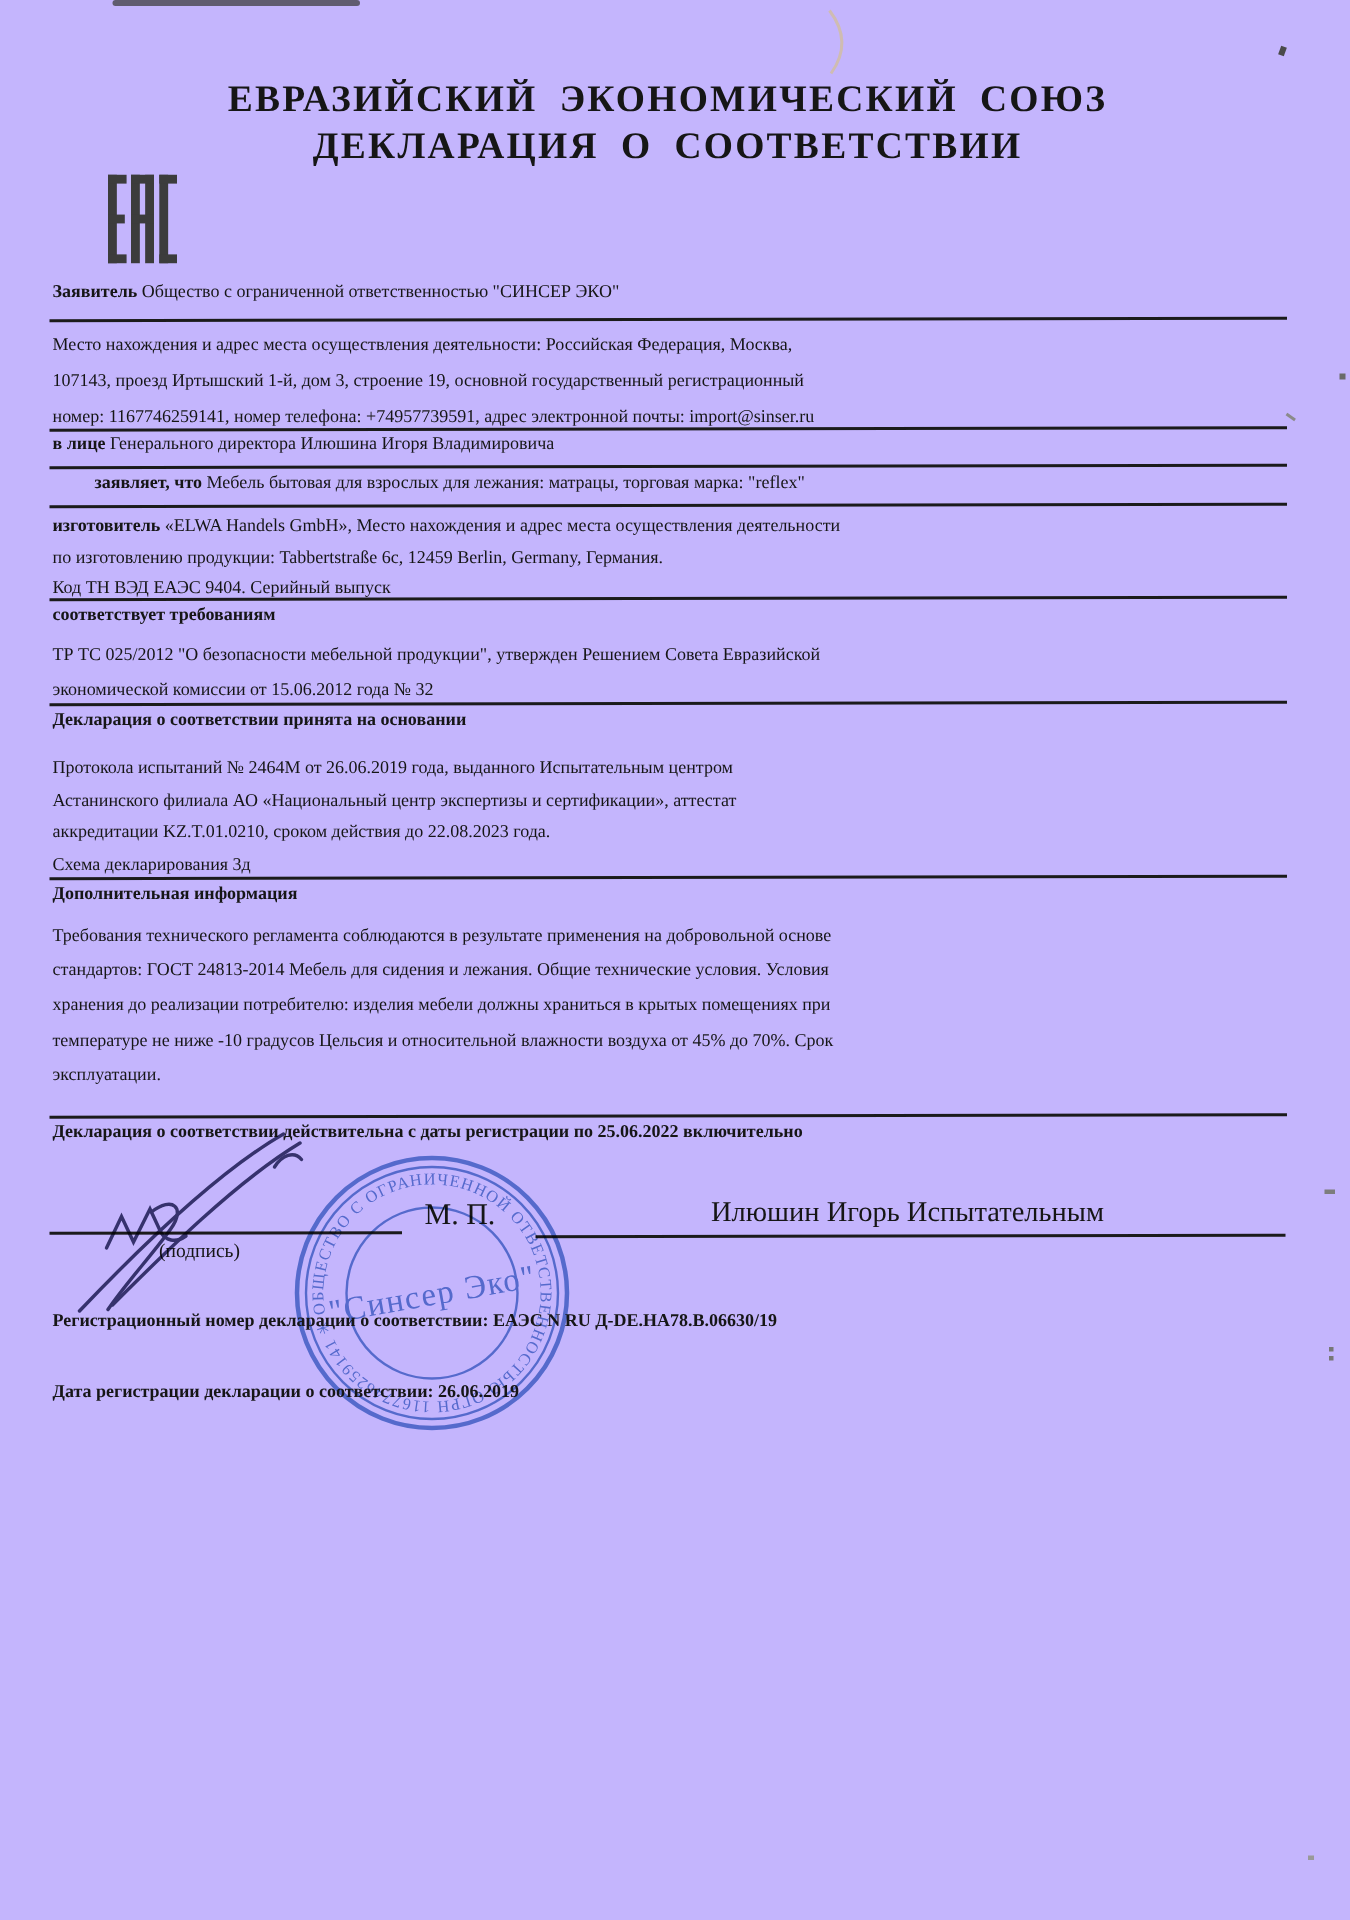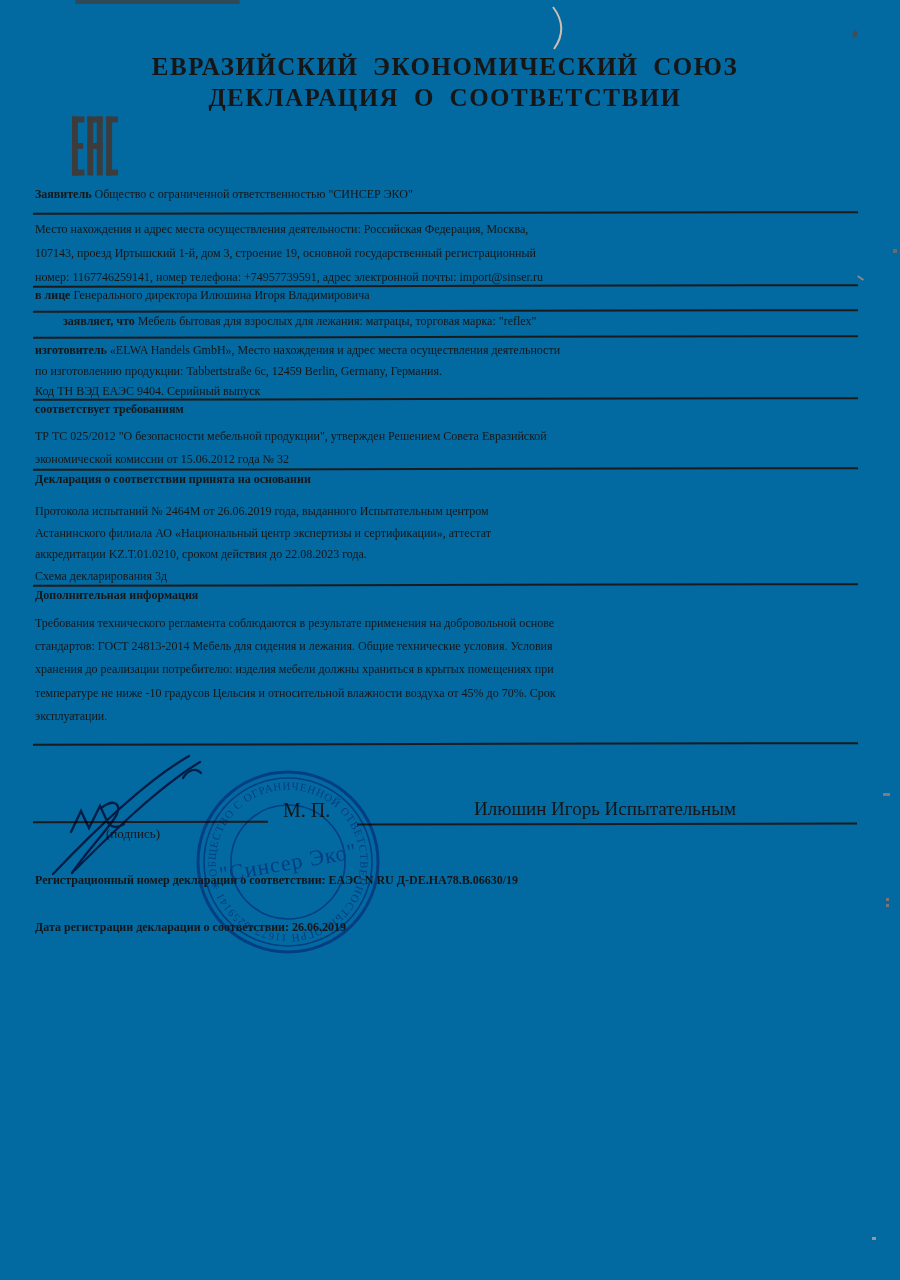--- a/index.html
+++ b/index.html
@@ -1,18 +1,18 @@
 <!DOCTYPE html>
 <html><head>
 <meta charset="utf-8">
 <style>
   html,body{margin:0;padding:0;}
   .page{
     position:relative;width:900px;height:1280px;overflow:hidden;
-    background:#0369a1;color:#161616;
+    background:#c4b5fd;color:#161616;
     font-family:"Liberation Serif","DejaVu Serif",serif;
   }
   .abs{position:absolute;}
   .title{left:0;width:890px;text-align:center;font-weight:bold;
          font-size:25px;letter-spacing:1.5px;word-spacing:7px;white-space:nowrap;}
   .row{left:35px;font-size:12px;white-space:nowrap;}
   .b{font-weight:bold;}
   .hr{left:33px;width:825px;height:2px;background:#1b1b1b;transform:rotate(-0.12deg);}
   .para div{white-space:nowrap;}
   .small{font-size:13px;}
@@ -111,20 +111,21 @@
   <div class="abs row b" style="top:588px;">Дополнительная информация</div>
   <div class="abs row para" style="top:612px;line-height:23.2px;">
     <div>Требования технического  регламента соблюдаются в результате  применения на добровольной основе</div>
     <div>стандартов: ГОСТ 24813-2014 Мебель для сидения и лежания. Общие технические условия.  Условия</div>
     <div>хранения до реализации потребителю: изделия мебели должны храниться в крытых помещениях при</div>
     <div>температуре не ниже -10 градусов  Цельсия и относительной влажности воздуха  от 45% до 70%.  Срок</div>
     <div>эксплуатации.</div>
   </div>
   <div class="abs hr" style="top:743px;"></div>
 
+  <div class="abs row b" style="top:747px;">Декларация о соответствии  действительна с даты регистрации по 25.06.2022 включительно</div>
 
   <div class="abs hr" style="top:821px;width:235px;"></div>
   <div class="abs hr" style="left:357px;top:823px;width:500px;"></div>
 
   <div class="abs small center" style="left:68px;top:826px;width:130px;">(подпись)</div>
   <div class="abs" style="left:283px;top:799px;font-size:20px;">М. П.</div>
   <div class="abs center" style="left:370px;top:798px;width:470px;font-size:19px;">Илюшин Игорь Испытательным</div>
 
   <svg class="abs sig" style="left:35px;top:748px;" width="240" height="140" viewBox="0 0 240 140">
     <g fill="none" stroke="#32325f" stroke-width="2.3" stroke-linecap="round" opacity="0.9">

